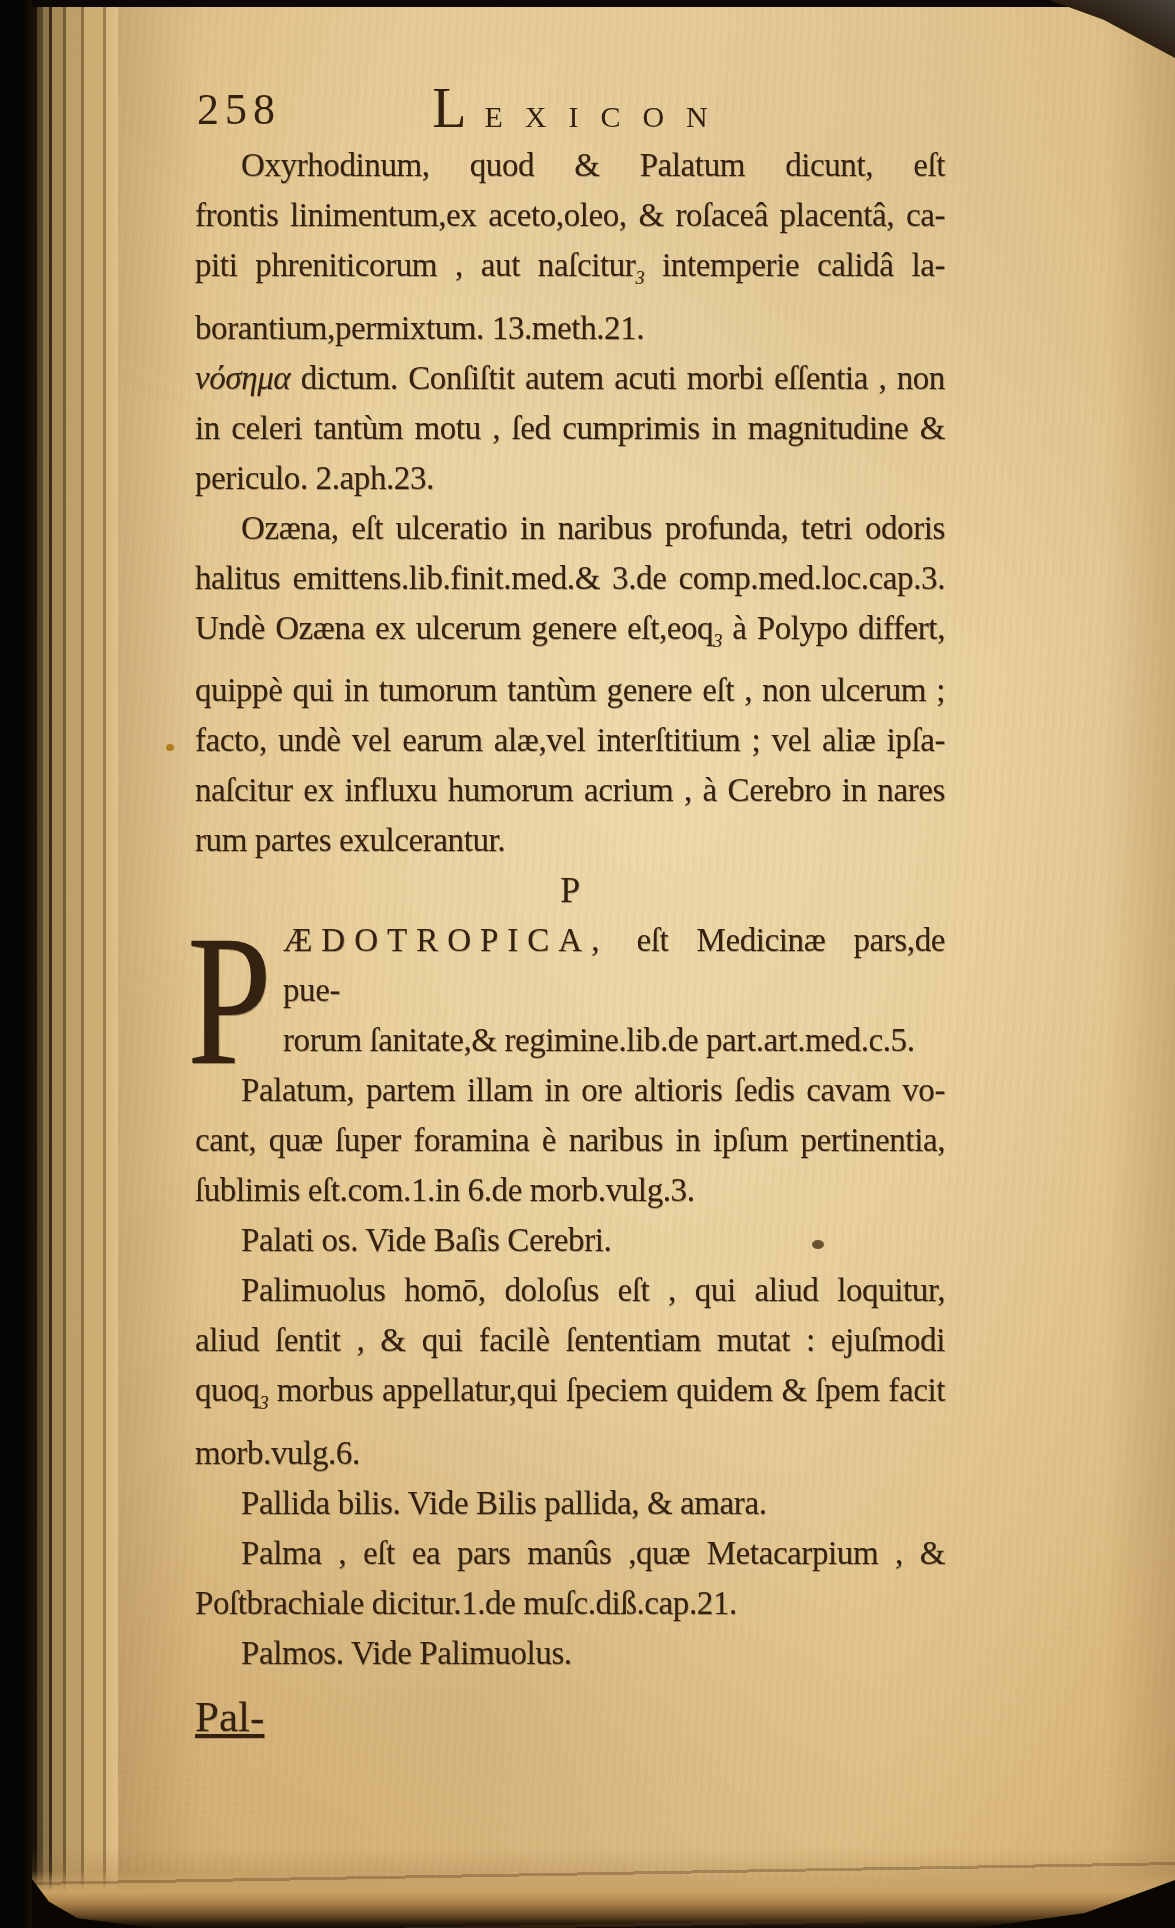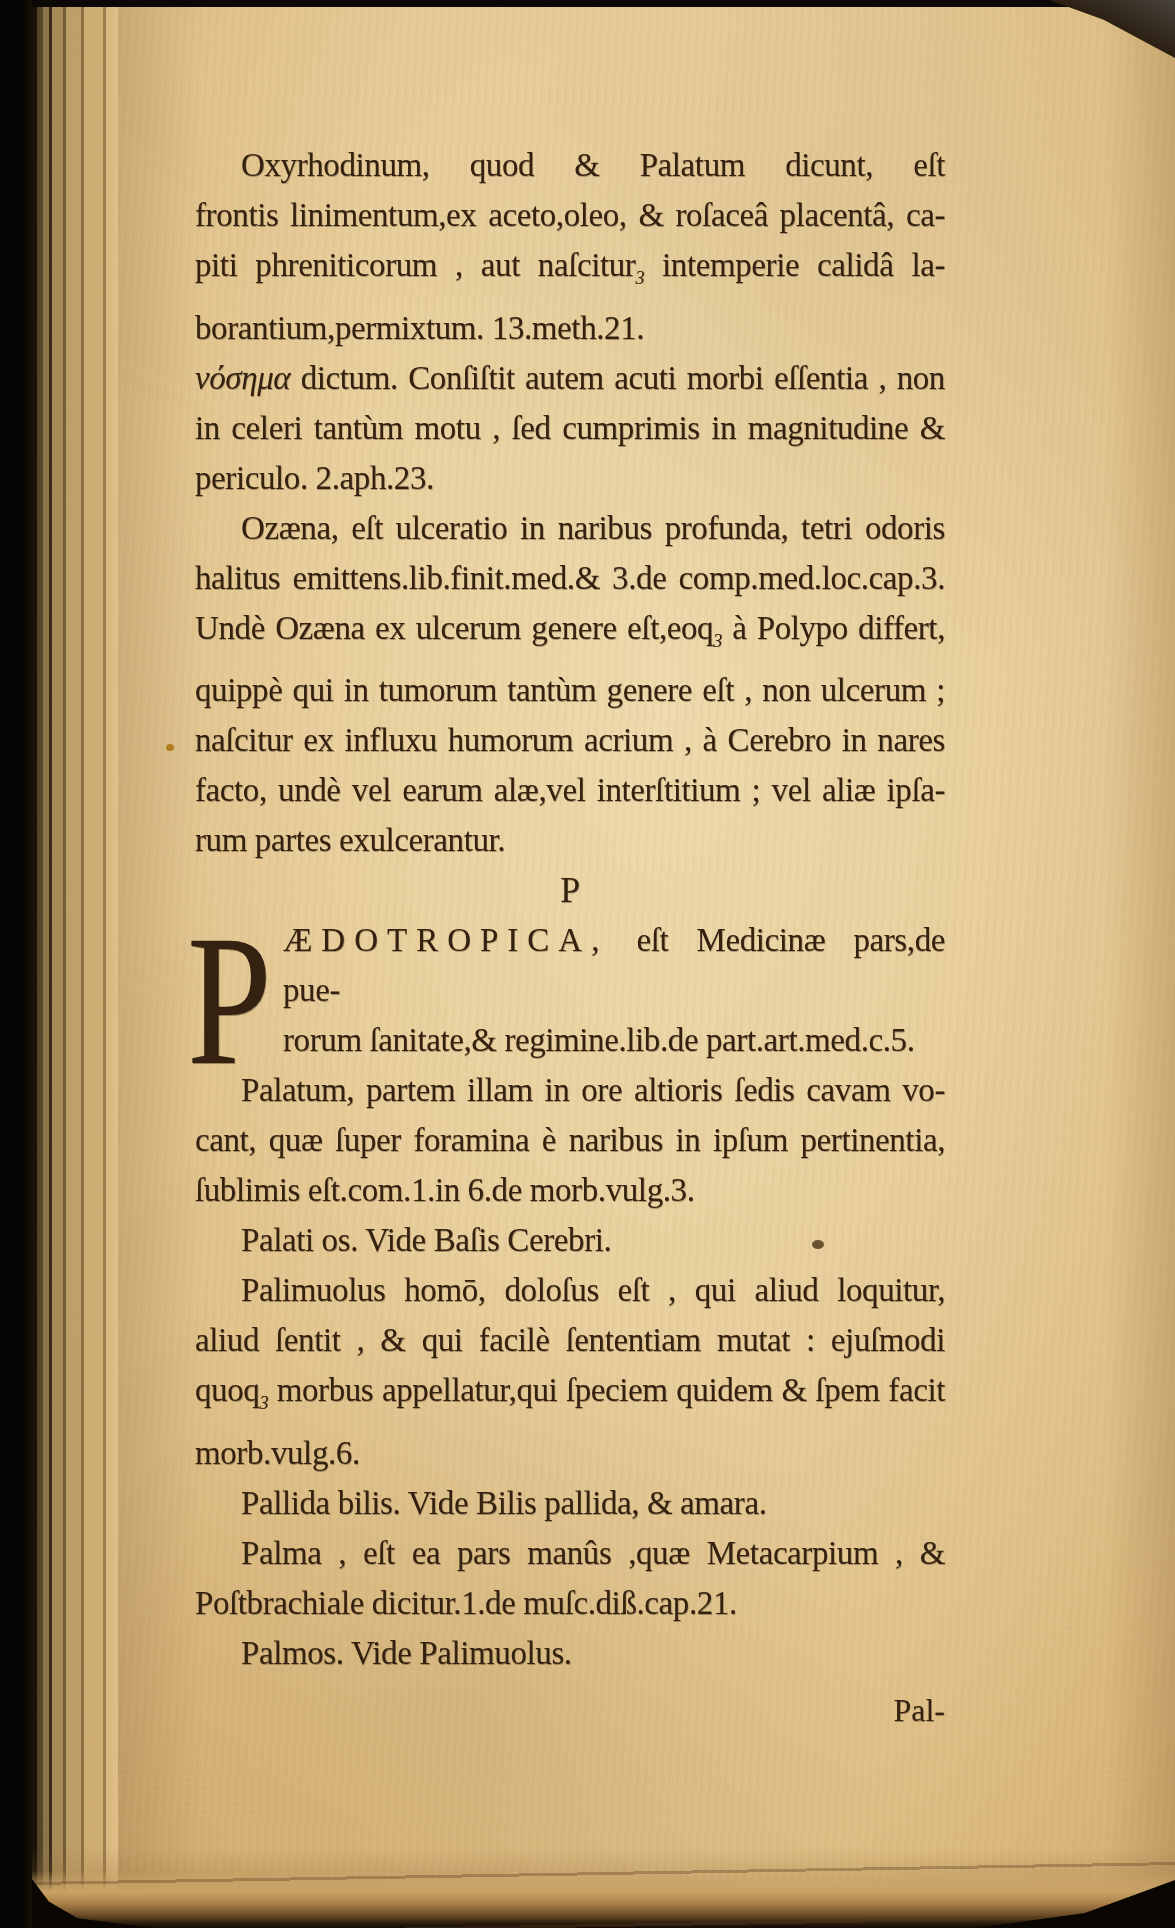--- a/index.html
+++ b/index.html
@@ -67,58 +67,62 @@
   .seg-i{}
   .seg-g{font-style:italic;}
   .seg-sc{font-style:normal;letter-spacing:9px;}
   .seg-sub{font-style:italic;font-size:0.55em;vertical-align:sub;}
 
   .has-dropcap{position:relative;padding-left:88px;}
   .dropcap{position:absolute;left:-8px;top:2px;font-size:186px;line-height:0.9;
            transform:scaleX(0.82);transform-origin:left top;
            text-shadow:1px 1px 0 rgba(46,28,12,0.4);}
 
-  .catchword{position:absolute;left:195px;top:1692px;width:750px;text-align:right;
-             font-size:32px;text-shadow:0.6px 0.6px 0 rgba(46,28,12,0.35);}
+  .catchword{position:absolute;left:195px;top:1692px;width:750px;
+             font-size:43px;text-shadow:0.6px 0.6px 0 rgba(46,28,12,0.35);text-decoration:underline;}
 </style>
 </head>
 <body>
 
 <div class="stage" style="--ink: #34210f;">
   <div class="page"></div>
   <div class="gutter-edges"></div>
   <div class="bottom-edges"></div>
   <div class="edge-top"></div>
   <div class="edge-left"></div>
   <div class="corner-tr"></div>
   <div class="corner-bl"></div>
   <div class="corner-br"></div>
   <div class="speck speck-a"></div>
   <div class="speck speck-b"></div>
 
+  <div class="header">
+    <div class="pagenum">258</div>
+    <div class="title">Lexicon</div>
+  </div>
 
   <div class="text-block" id="text-block">
       <div class="para">
         <div class="line indent"><span class="seg-r">Oxyrhodinum, </span><span class="seg-i">quod &amp; </span><span class="seg-r">Palatum </span><span class="seg-i">dicunt, eſt</span></div>
         <div class="line"><span class="seg-i">frontis linimentum,ex aceto,oleo, &amp; roſaceâ placentâ, ca-</span></div>
         <div class="line"><span class="seg-i">piti phreniticorum , aut naſcitur</span><span class="seg-sub">3</span><span class="seg-i"> intemperie calidâ la-</span></div>
         <div class="line last"><span class="seg-i">borantium,permixtum. 13.meth.21.</span></div>
       </div>
       <div class="para">
         <div class="line"><span class="seg-g">νόσημα </span><span class="seg-i">dictum. Conſiſtit autem acuti morbi eſſentia , non</span></div>
         <div class="line"><span class="seg-i">in celeri tantùm motu , ſed cumprimis in magnitudine &amp;</span></div>
         <div class="line last"><span class="seg-i">periculo. 2.aph.23.</span></div>
       </div>
       <div class="para">
         <div class="line indent"><span class="seg-r">Ozæna, </span><span class="seg-i">eſt ulceratio in naribus profunda, tetri odoris</span></div>
         <div class="line"><span class="seg-i">halitus emittens.lib.finit.med.&amp; 3.de comp.med.loc.cap.3.</span></div>
         <div class="line"><span class="seg-r">Undè Ozæna </span><span class="seg-i">ex ulcerum genere eſt,eoq</span><span class="seg-sub">3</span><span class="seg-i"> à Polypo differt,</span></div>
         <div class="line"><span class="seg-i">quippè qui in tumorum tantùm genere eſt , non ulcerum ;</span></div>
+        <div class="line"><span class="seg-i">facto, undè vel earum alæ,vel interſtitium ; vel aliæ ipſa-</span></div>
         <div class="line"><span class="seg-i">naſcitur ex influxu humorum acrium , à Cerebro in nares</span></div>
-        <div class="line"><span class="seg-i">facto, undè vel earum alæ,vel interſtitium ; vel aliæ ipſa-</span></div>
         <div class="line last"><span class="seg-i">rum partes exulcerantur.</span></div>
       </div>
       <div class="para">
         <div class="line center"><span class="seg-r">P</span></div>
       </div>
       <div class="para has-dropcap">
         <span class="dropcap">P</span>
         <div class="line"><span class="seg-sc">ÆDOTROPICA,</span><span class="seg-i"> eſt Medicinæ pars,de pue-</span></div>
         <div class="line last"><span class="seg-i">rorum ſanitate,&amp; regimine.lib.de part.art.med.c.5.</span></div>
       </div>

